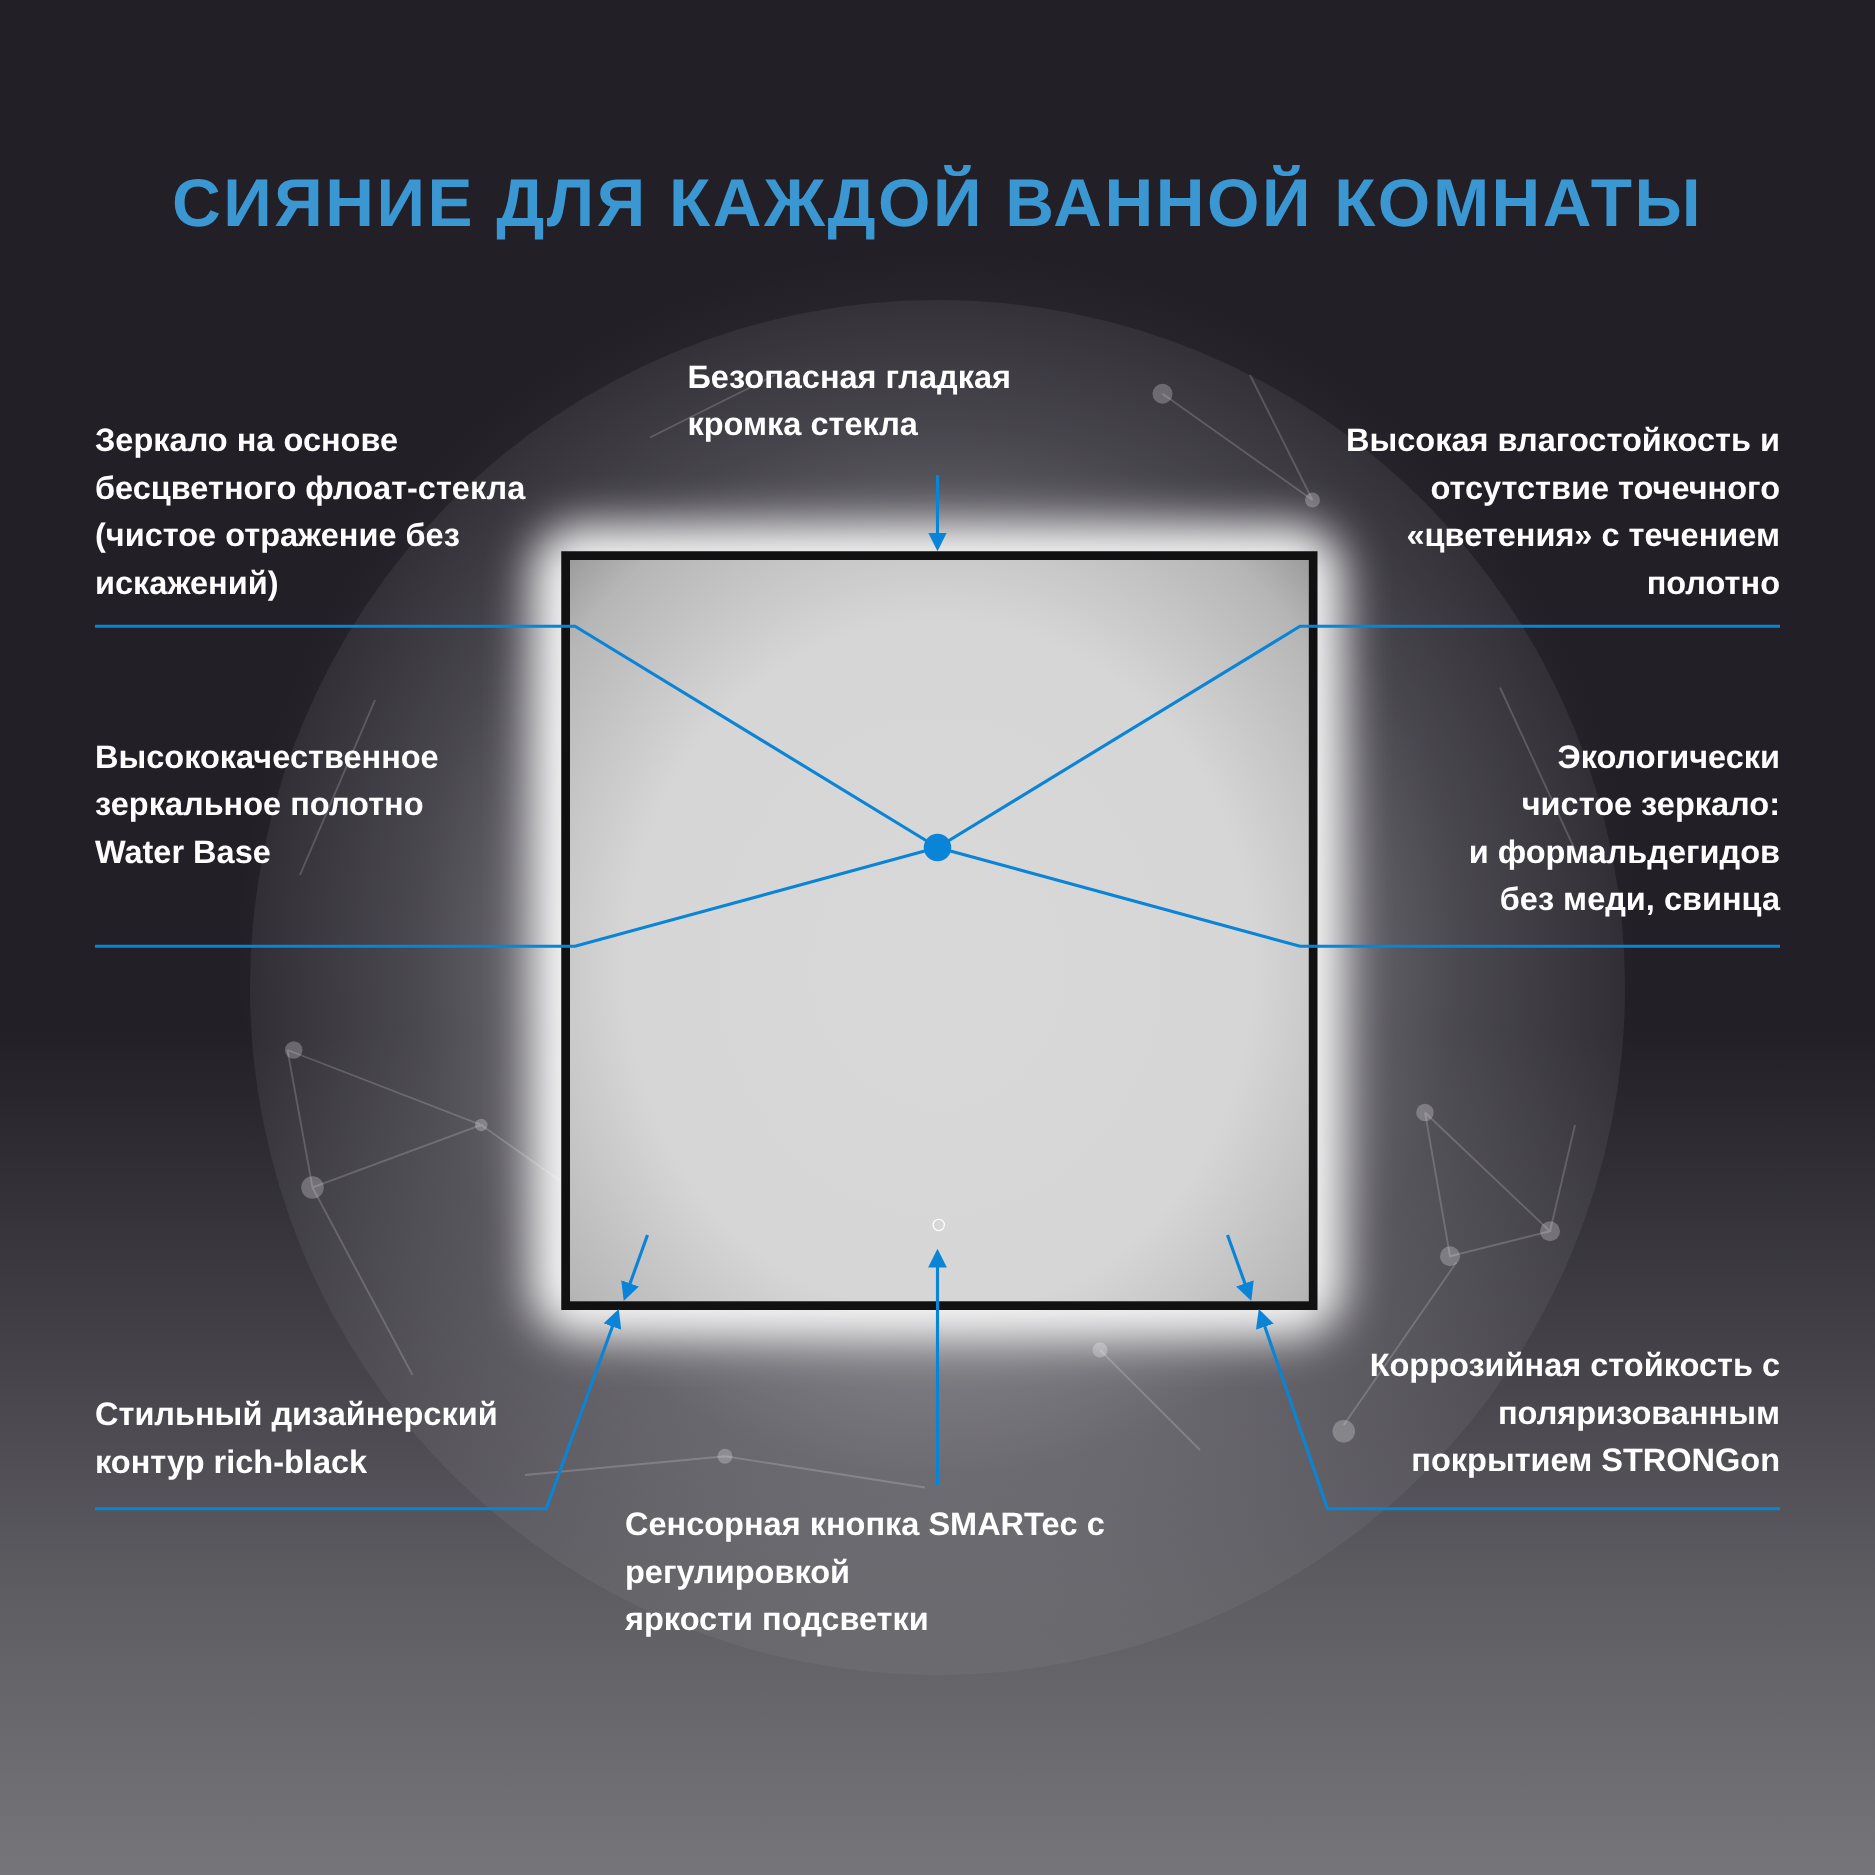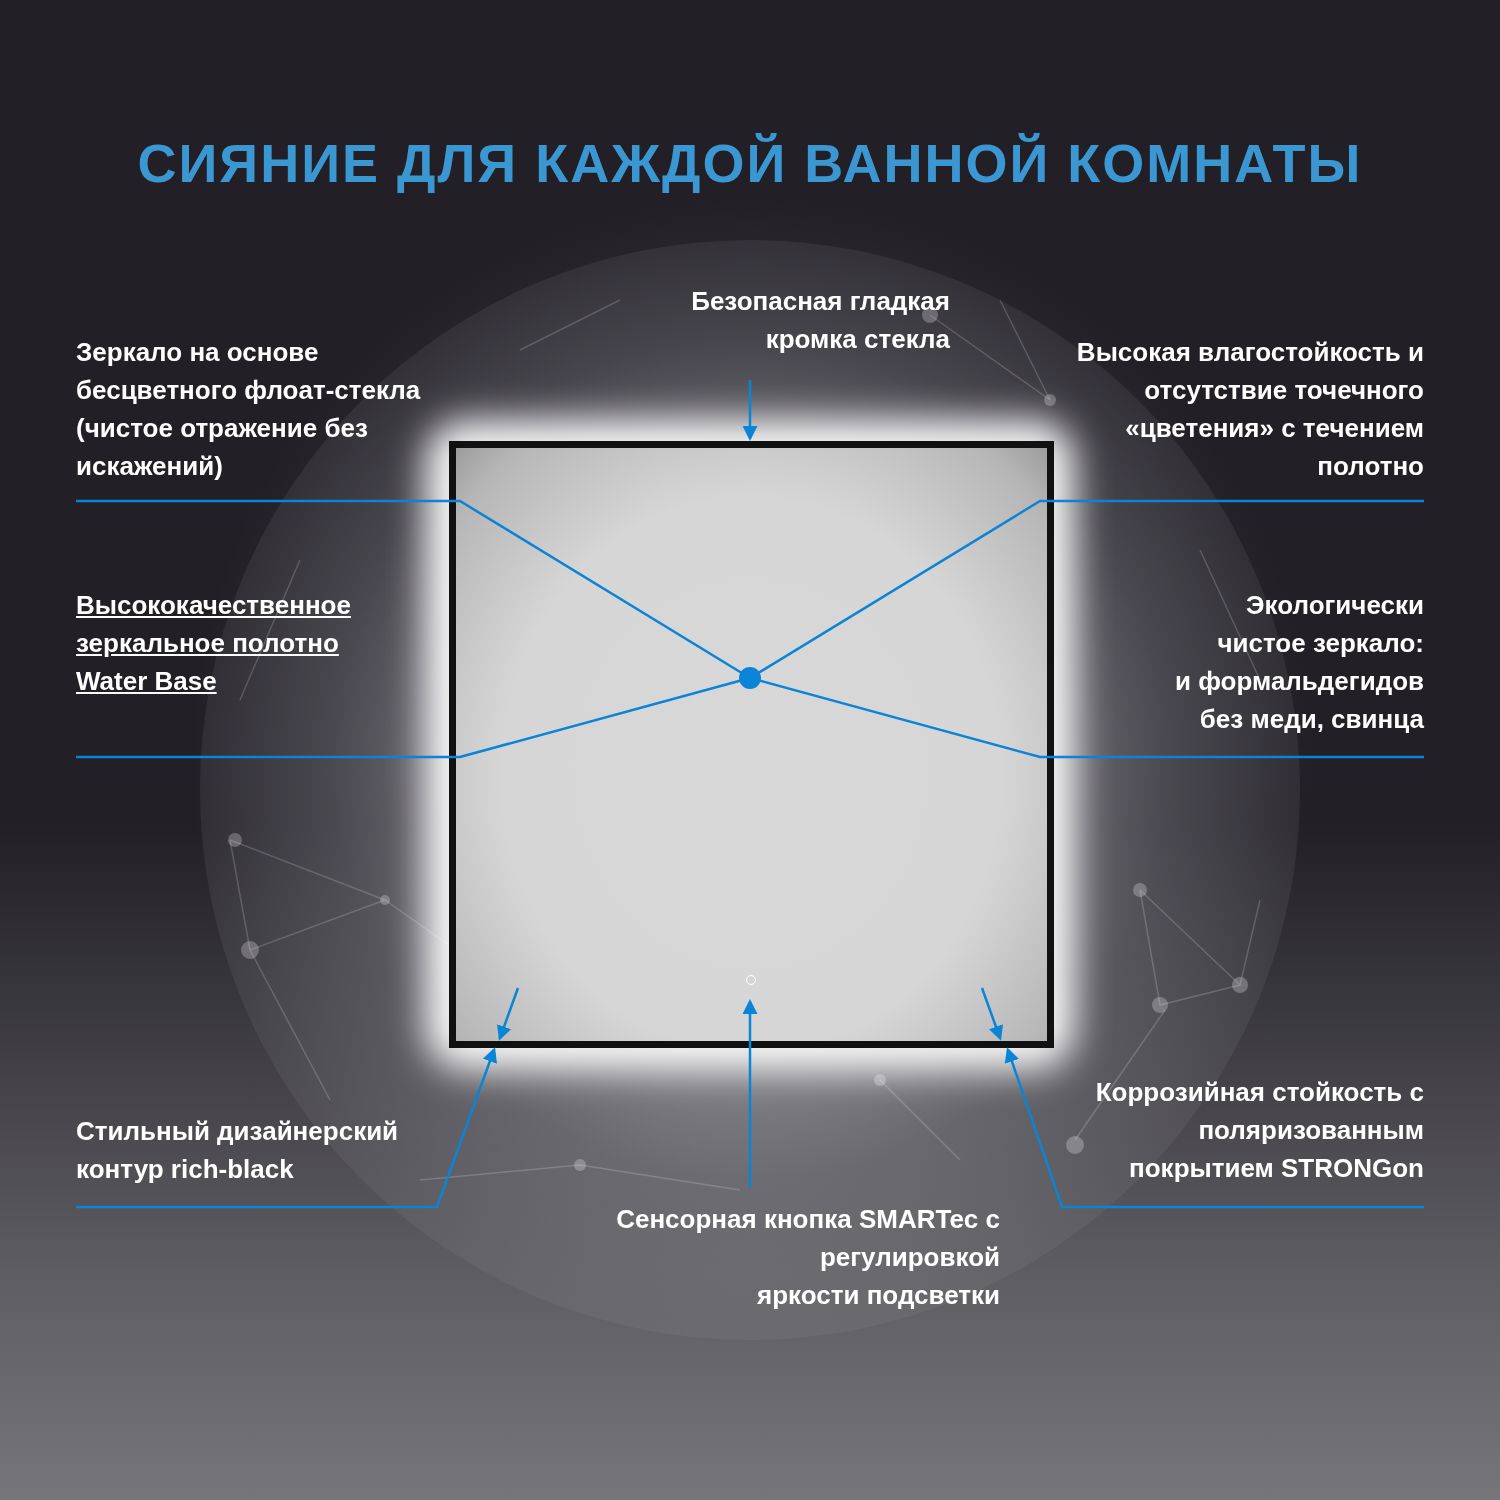--- a/index.html
+++ b/index.html
@@ -12,21 +12,21 @@
   .sphere{position:absolute;left:200px;top:240px;width:1100px;height:1100px;border-radius:50%;
     background:radial-gradient(circle at 50% 50%, rgba(255,255,255,0.35) 0%, rgba(200,200,205,0.18) 50%, rgba(120,120,125,0.08) 80%, rgba(0,0,0,0) 100%);}
   .title{position:absolute;left:0;width:1500px;top:96px;text-align:center;color:#3a97d1;font-weight:bold;font-size:54px;letter-spacing:2px;margin-top:36px;}
   .glow{position:absolute;left:425px;top:420px;width:650px;height:650px;border-radius:40px;background:#fff;filter:blur(18px);opacity:0.95;}
   .mirror{position:absolute;left:449px;top:441px;width:605px;height:607px;box-sizing:border-box;border:7px solid #111;
     background:radial-gradient(ellipse at 50% 55%, #d8d8d8 0%, #d6d6d6 60%, #b6b6b6 90%, #9c9c9c 100%);}
   .label{position:absolute;color:#fff;font-weight:bold;font-size:26px;line-height:38px;}
   .label .ln{display:block;white-space:nowrap;}
   .left{text-align:left;}
   .right{text-align:right;}
-  .center{text-align:right;}
+  .center{text-align:left;}
   svg.over{position:absolute;left:0;top:0;}
   .touch{position:absolute;left:746px;top:975px;width:8px;height:8px;border:1.5px solid #fff;border-radius:50%;}
 </style>
 </head>
 <body>
 
 <div class="bg"></div>
 <div class="sphere"></div>
 
 <svg class="over" width="1500" height="1500">
@@ -87,21 +87,21 @@
   <span class="ln">искажений)</span>
 </div>
 
 <div class="label right" style="right:76px;top:333px;">
   <span class="ln">Высокая влагостойкость и</span>
   <span class="ln">отсутствие точечного</span>
   <span class="ln">«цветения» с течением</span>
   <span class="ln">полотно</span>
 </div>
 
-<div class="label left" style="left:76px;top:586px;text-decoration:underline;">
+<div class="label left" style="left:76px;top:586px;">
   <span class="ln">Высококачественное</span>
   <span class="ln">зеркальное полотно</span>
   <span class="ln">Water Base</span>
 </div>
 
 <div class="label right" style="right:76px;top:586px;">
   <span class="ln">Экологически</span>
   <span class="ln">чистое зеркало:</span>
   <span class="ln">и формальдегидов</span>
   <span class="ln">без меди, свинца</span>

